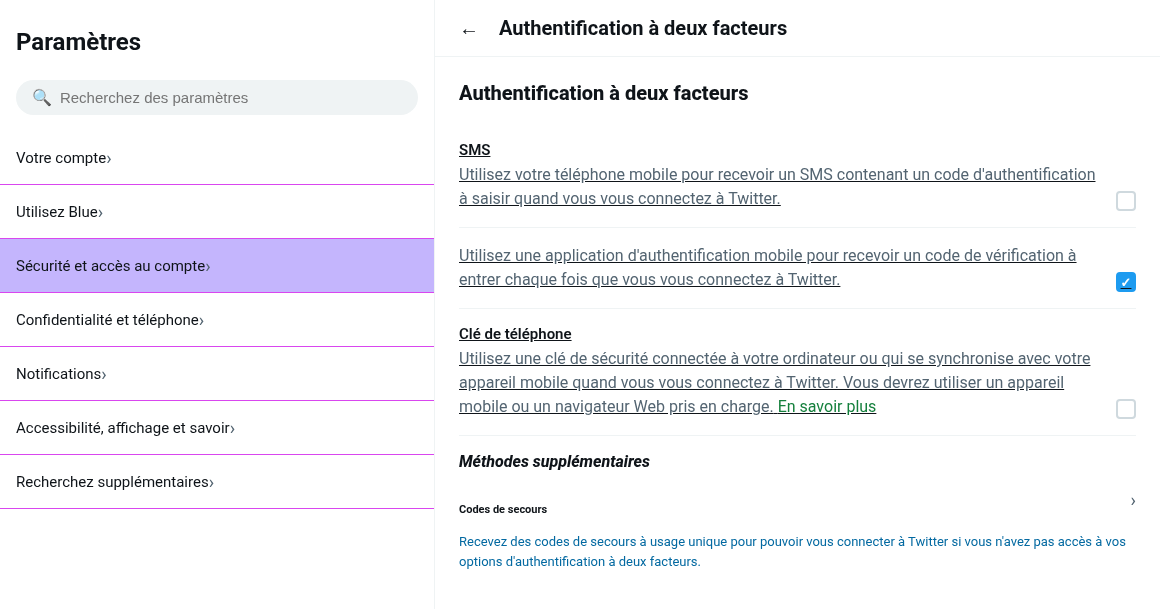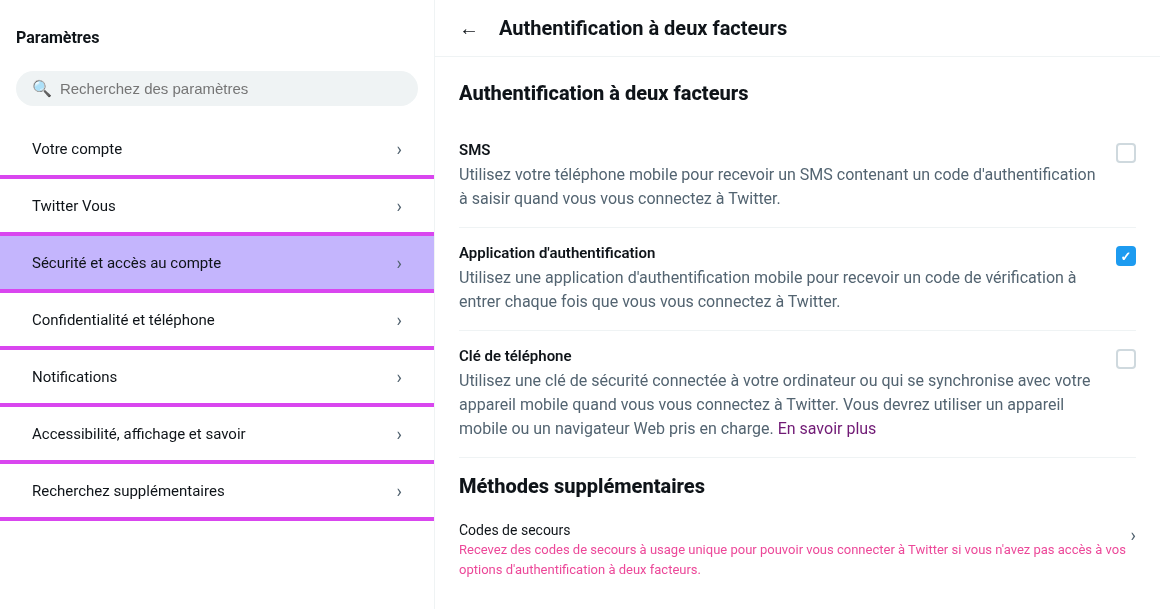--- a/index.html
+++ b/index.html
@@ -16,21 +16,21 @@
 
     
     .sidebar {
       width: 435px;
       border-right: 1px solid #eff3f4;
       padding: 20px 0;
       flex-shrink: 0;
       overflow-y: auto;
     }
     .sidebar-title {
-      font-size: 16px;
+      font-size: 24px;
       font-weight: 700;
       padding: 8px 16px 16px 16px;
     }
     .search-container {
       padding: 8px 16px 16px 16px;
     }
     .search-box {
       display: flex;
       align-items: center;
       background: #eff3f4;
@@ -47,24 +47,23 @@
       border: none;
       background: transparent;
       outline: none;
       font-size: 15px;
       color: #737373;
       width: 100%;
     }
     .nav-item {
       display: flex;
       align-items: center;
-      justify-content: space-between;
-      padding: 16px 32px;
-      cursor: pointer;
-      border-bottom: 4px solid #d946ef;
+      padding: 16px 16px;
+      cursor: pointer;
+      border-bottom: 1px solid #d946ef;
     }
     .nav-item.active {
       background: #c4b5fd;
     }
     .nav-item-label {
       font-size: 15px;
       color: #0f1419;
     }
     .chevron-icon {
       color: #536471;
@@ -96,24 +95,25 @@
     .content-area {
       padding: 24px 24px;
     }
     .section-title {
       font-size: 20px;
       font-weight: 800;
       margin-bottom: 20px;
     }
     .option-item {
       display: flex;
-      align-items: flex-start;
+      align-items: flex-end;
       justify-content: space-between;
       padding: 16px 0;
       border-bottom: 1px solid #eff3f4;
+      text-decoration: underline;
     }
     .option-text {
       flex: 1;
       padding-right: 16px;
     }
     .option-title {
       font-size: 15px;
       font-weight: 600;
       margin-bottom: 4px;
     }
@@ -148,43 +148,44 @@
     .checkbox.checked::after {
       content: "✓";
       color: white;
       font-size: 13px;
       font-weight: 700;
     }
     .methods-section {
       margin-top: 16px;
     }
     .methods-title {
-      font-size: 20px;
+      font-size: 16px;
       font-weight: 800;
-      margin-bottom: 8px;
+      font-style: italic;
     }
     .method-item {
       display: flex;
       align-items: flex-start;
       justify-content: space-between;
       padding: 16px 0;
       cursor: pointer;
     }
     .method-text {
       flex: 1;
     }
     .method-title {
-      font-size: 14px;
-      font-weight: 400;
+      font-size: 11px;
+      font-weight: 700;
+      margin-top: 16px;
     }
     .method-desc {
       font-size: 13px;
-      color: #ec4899;
+      color: #0369a1;
       line-height: 1.5;
-      margin-top: 2px;
+      margin-top: 16px;
     }
     .method-chevron {
       color: #536471;
       font-size: 18px;
       margin-top: 2px;
     }
   </style>
 </head>
 <body>
 
@@ -195,21 +196,21 @@
       <span class="search-icon">🔍</span>
       <input class="search-input" type="text" placeholder="Recherchez des paramètres" style="">
     </div>
   </div>
   <nav>
     <div class="nav-item">
       <span class="nav-item-label">Votre compte</span>
       <span class="chevron-icon">›</span>
     </div>
     <div class="nav-item">
-      <span class="nav-item-label">Twitter Vous</span>
+      <span class="nav-item-label">Utilisez Blue</span>
       <span class="chevron-icon">›</span>
     </div>
     <div class="nav-item active">
       <span class="nav-item-label">Sécurité et accès au compte</span>
       <span class="chevron-icon">›</span>
     </div>
     <div class="nav-item">
       <span class="nav-item-label">Confidentialité et téléphone</span>
       <span class="chevron-icon">›</span>
     </div>
@@ -241,34 +242,33 @@
         <div class="option-title">SMS</div>
         <div class="option-desc">Utilisez votre téléphone mobile pour recevoir un SMS contenant un code d'authentification à saisir quand vous vous connectez à Twitter.</div>
       </div>
       <div class="checkbox-container">
         <div class="checkbox"></div>
       </div>
     </div>
 
     <div class="option-item">
       <div class="option-text">
-        <div class="option-title">Application d'authentification</div>
         <div class="option-desc">Utilisez une application d'authentification mobile pour recevoir un code de vérification à entrer chaque fois que vous vous connectez à Twitter.</div>
       </div>
       <div class="checkbox-container">
         <div class="checkbox checked"></div>
       </div>
     </div>
 
     <div class="option-item">
       <div class="option-text">
         <div class="option-title">Clé de téléphone</div>
         <div class="option-desc">
           <span>Utilisez une clé de sécurité connectée à votre ordinateur ou qui se synchronise avec votre appareil mobile quand vous vous connectez à Twitter. Vous devrez utiliser un appareil mobile ou un navigateur Web pris en charge.</span>
-          <a href="#" style="color:#701a75; text-decoration:none;margin-top:42px;">En savoir plus</a>
+          <a href="#" style="color:#15803d; text-decoration:none;margin-top:42px;">En savoir plus</a>
         </div>
       </div>
       <div class="checkbox-container">
         <div class="checkbox"></div>
       </div>
     </div>
 
     <div class="methods-section">
       <h3 class="methods-title">Méthodes supplémentaires</h3>
       <div class="method-item">

